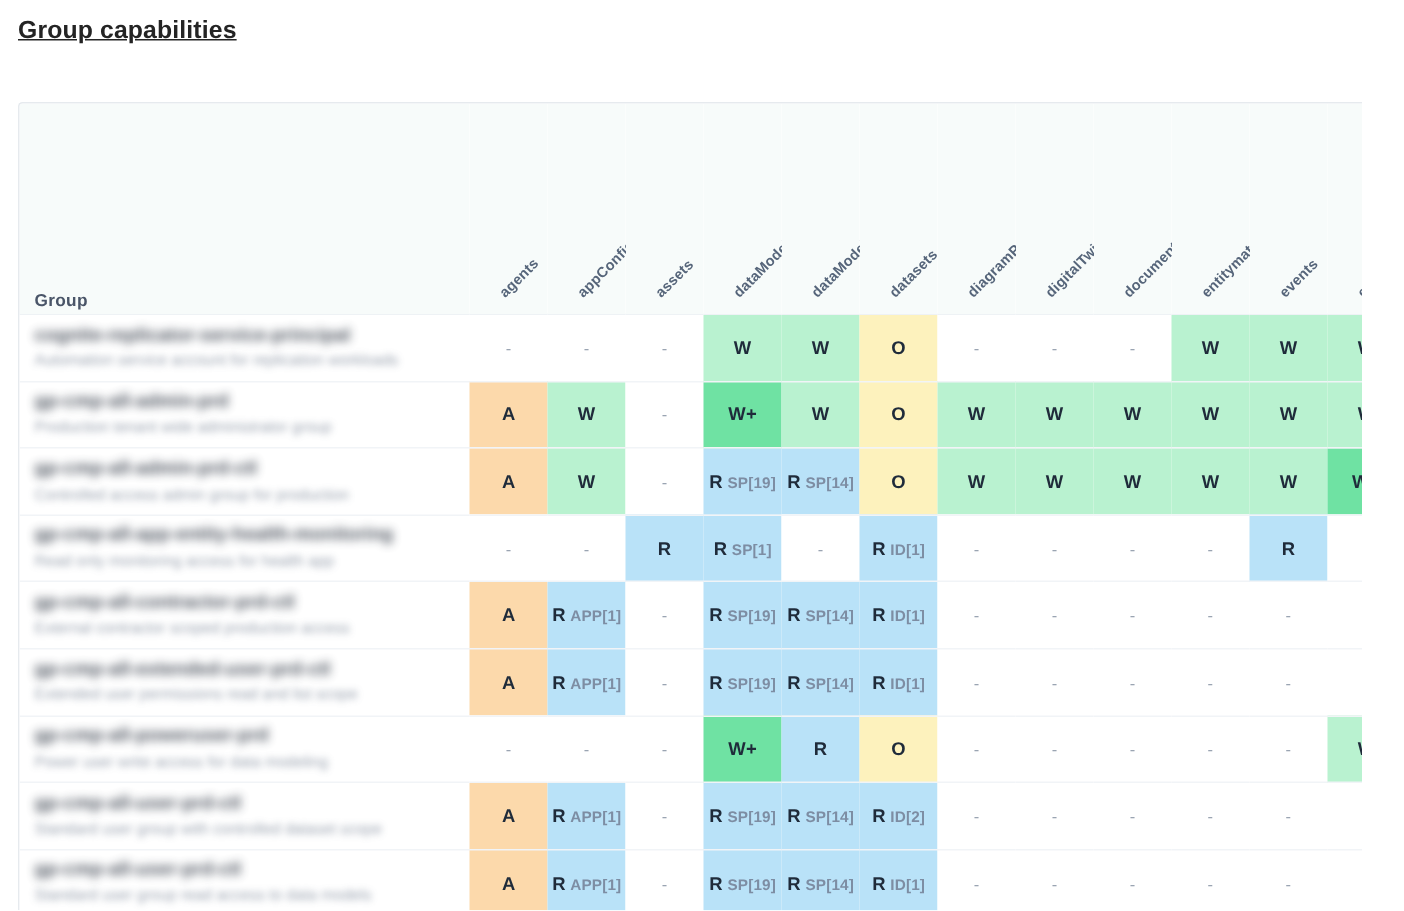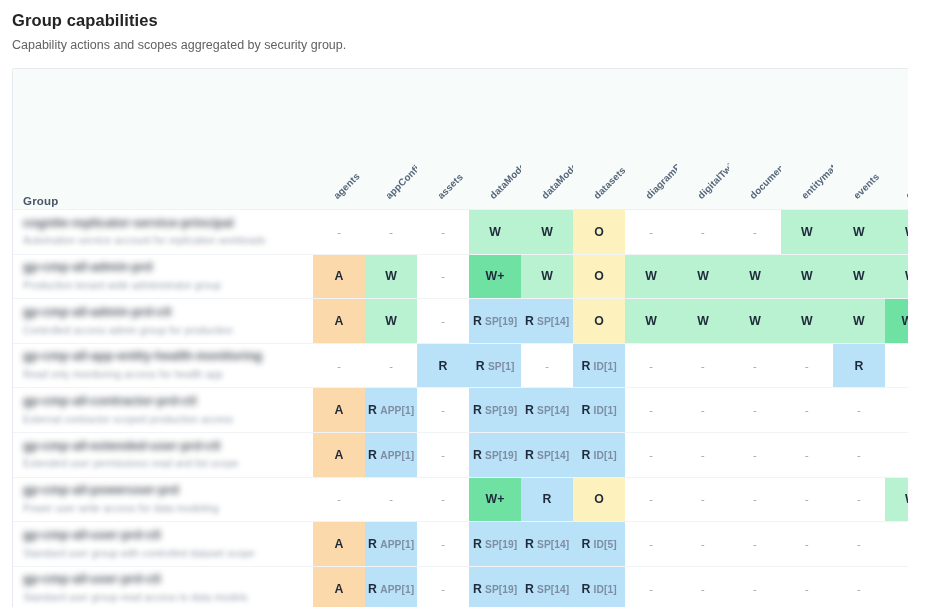--- a/index.html
+++ b/index.html
@@ -19,20 +19,21 @@
 
   
   .page-head { padding: 10px 0 0 12px; }
   .page-title {
     font-size: 16.5px;
     font-weight: 600;
     color: #242424;
     letter-spacing: 0.1px;
     margin: 0 0 6px 0;
     line-height: 1.25;
+    text-decoration: underline;
   }
   .page-sub {
     font-size: 12.5px;
     color: #616161;
     margin: 0;
     line-height: 1.3;
   }
 
   
   .table-wrap {
@@ -142,21 +143,20 @@
   .c-blue   { background: #b9e2f8; }
   .c-yellow { background: #fdf2bd; }
 </style>
 </head>
 <body>
 
 <div id="root">
 
   <div class="page-head">
     <h1 class="page-title">Group capabilities</h1>
-    <p class="page-sub">Capability actions and scopes aggregated by security group.</p>
   </div>
 
   <div class="table-wrap">
     <table class="grid">
       <thead>
         <tr class="head-row">
           <th class="group-head">
             <span class="group-head-label">Group</span>
           </th>
 
@@ -329,21 +329,21 @@
           <tr>
             <td class="grp">
               <span class="grp-name">gp-cmp-all-user-prd-ctl</span>
               <span class="grp-desc">Standard user group with controlled dataset scope</span>
             </td>
             <td class="c-orange"><span class="v">A</span></td>
             <td class="c-blue"><span class="v">R</span><span class="scope">APP[1]</span></td>
             <td class="c-none"><span class="v dash">-</span></td>
             <td class="c-blue"><span class="v">R</span><span class="scope">SP[19]</span></td>
             <td class="c-blue"><span class="v">R</span><span class="scope">SP[14]</span></td>
-            <td class="c-blue"><span class="v">R</span><span class="scope">ID[5]</span></td>
+            <td class="c-blue"><span class="v">R</span><span class="scope">ID[2]</span></td>
             <td class="c-none"><span class="v dash">-</span></td>
             <td class="c-none"><span class="v dash">-</span></td>
             <td class="c-none"><span class="v dash">-</span></td>
             <td class="c-none"><span class="v dash">-</span></td>
             <td class="c-none"><span class="v dash">-</span></td>
             <td class="c-none"><span class="v dash">-</span></td>
           </tr>
           <tr>
             <td class="grp">
               <span class="grp-name">gp-cmp-all-user-prd-ctl</span>

